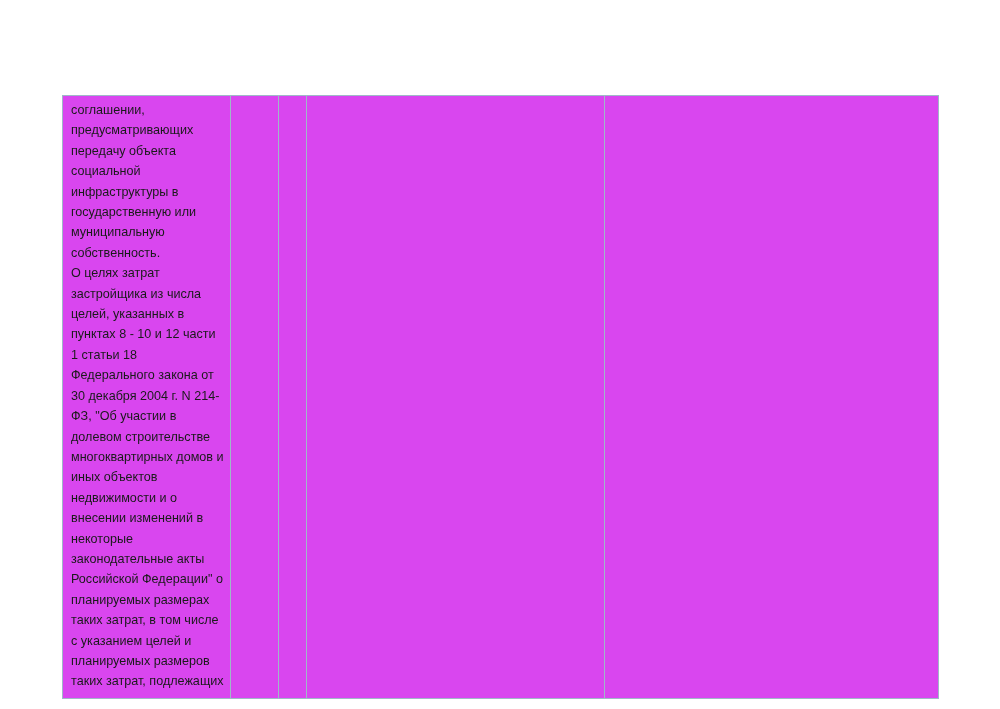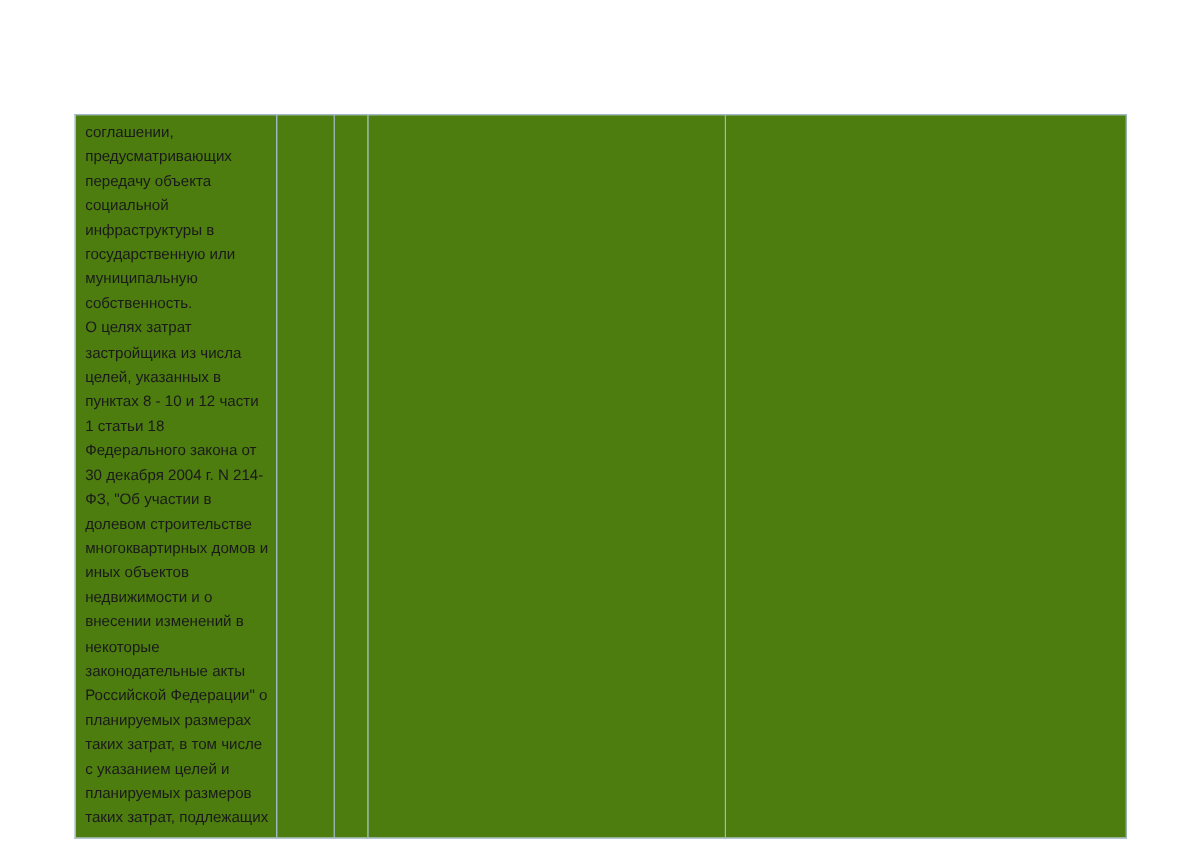--- a/index.html
+++ b/index.html
@@ -20,21 +20,21 @@
     left: 62px;
     top: 95px;
     width: 876px;
     border-collapse: collapse;
     table-layout: fixed;
   }
   .doc-table td {
     border: 1px solid #9fb8c8;
     vertical-align: top;
     padding: 0;
-    background: #4d7c0f;
+    background: #d946ef;
   }
   .cell-text {
     font-size: 12.6px;
     line-height: 20.4px;
     color: #1a1a1a;
     padding: 4px 6px 6px 8px;
     white-space: pre-line;
     word-wrap: break-word;
   }
   .col-a { width: 168px; }

